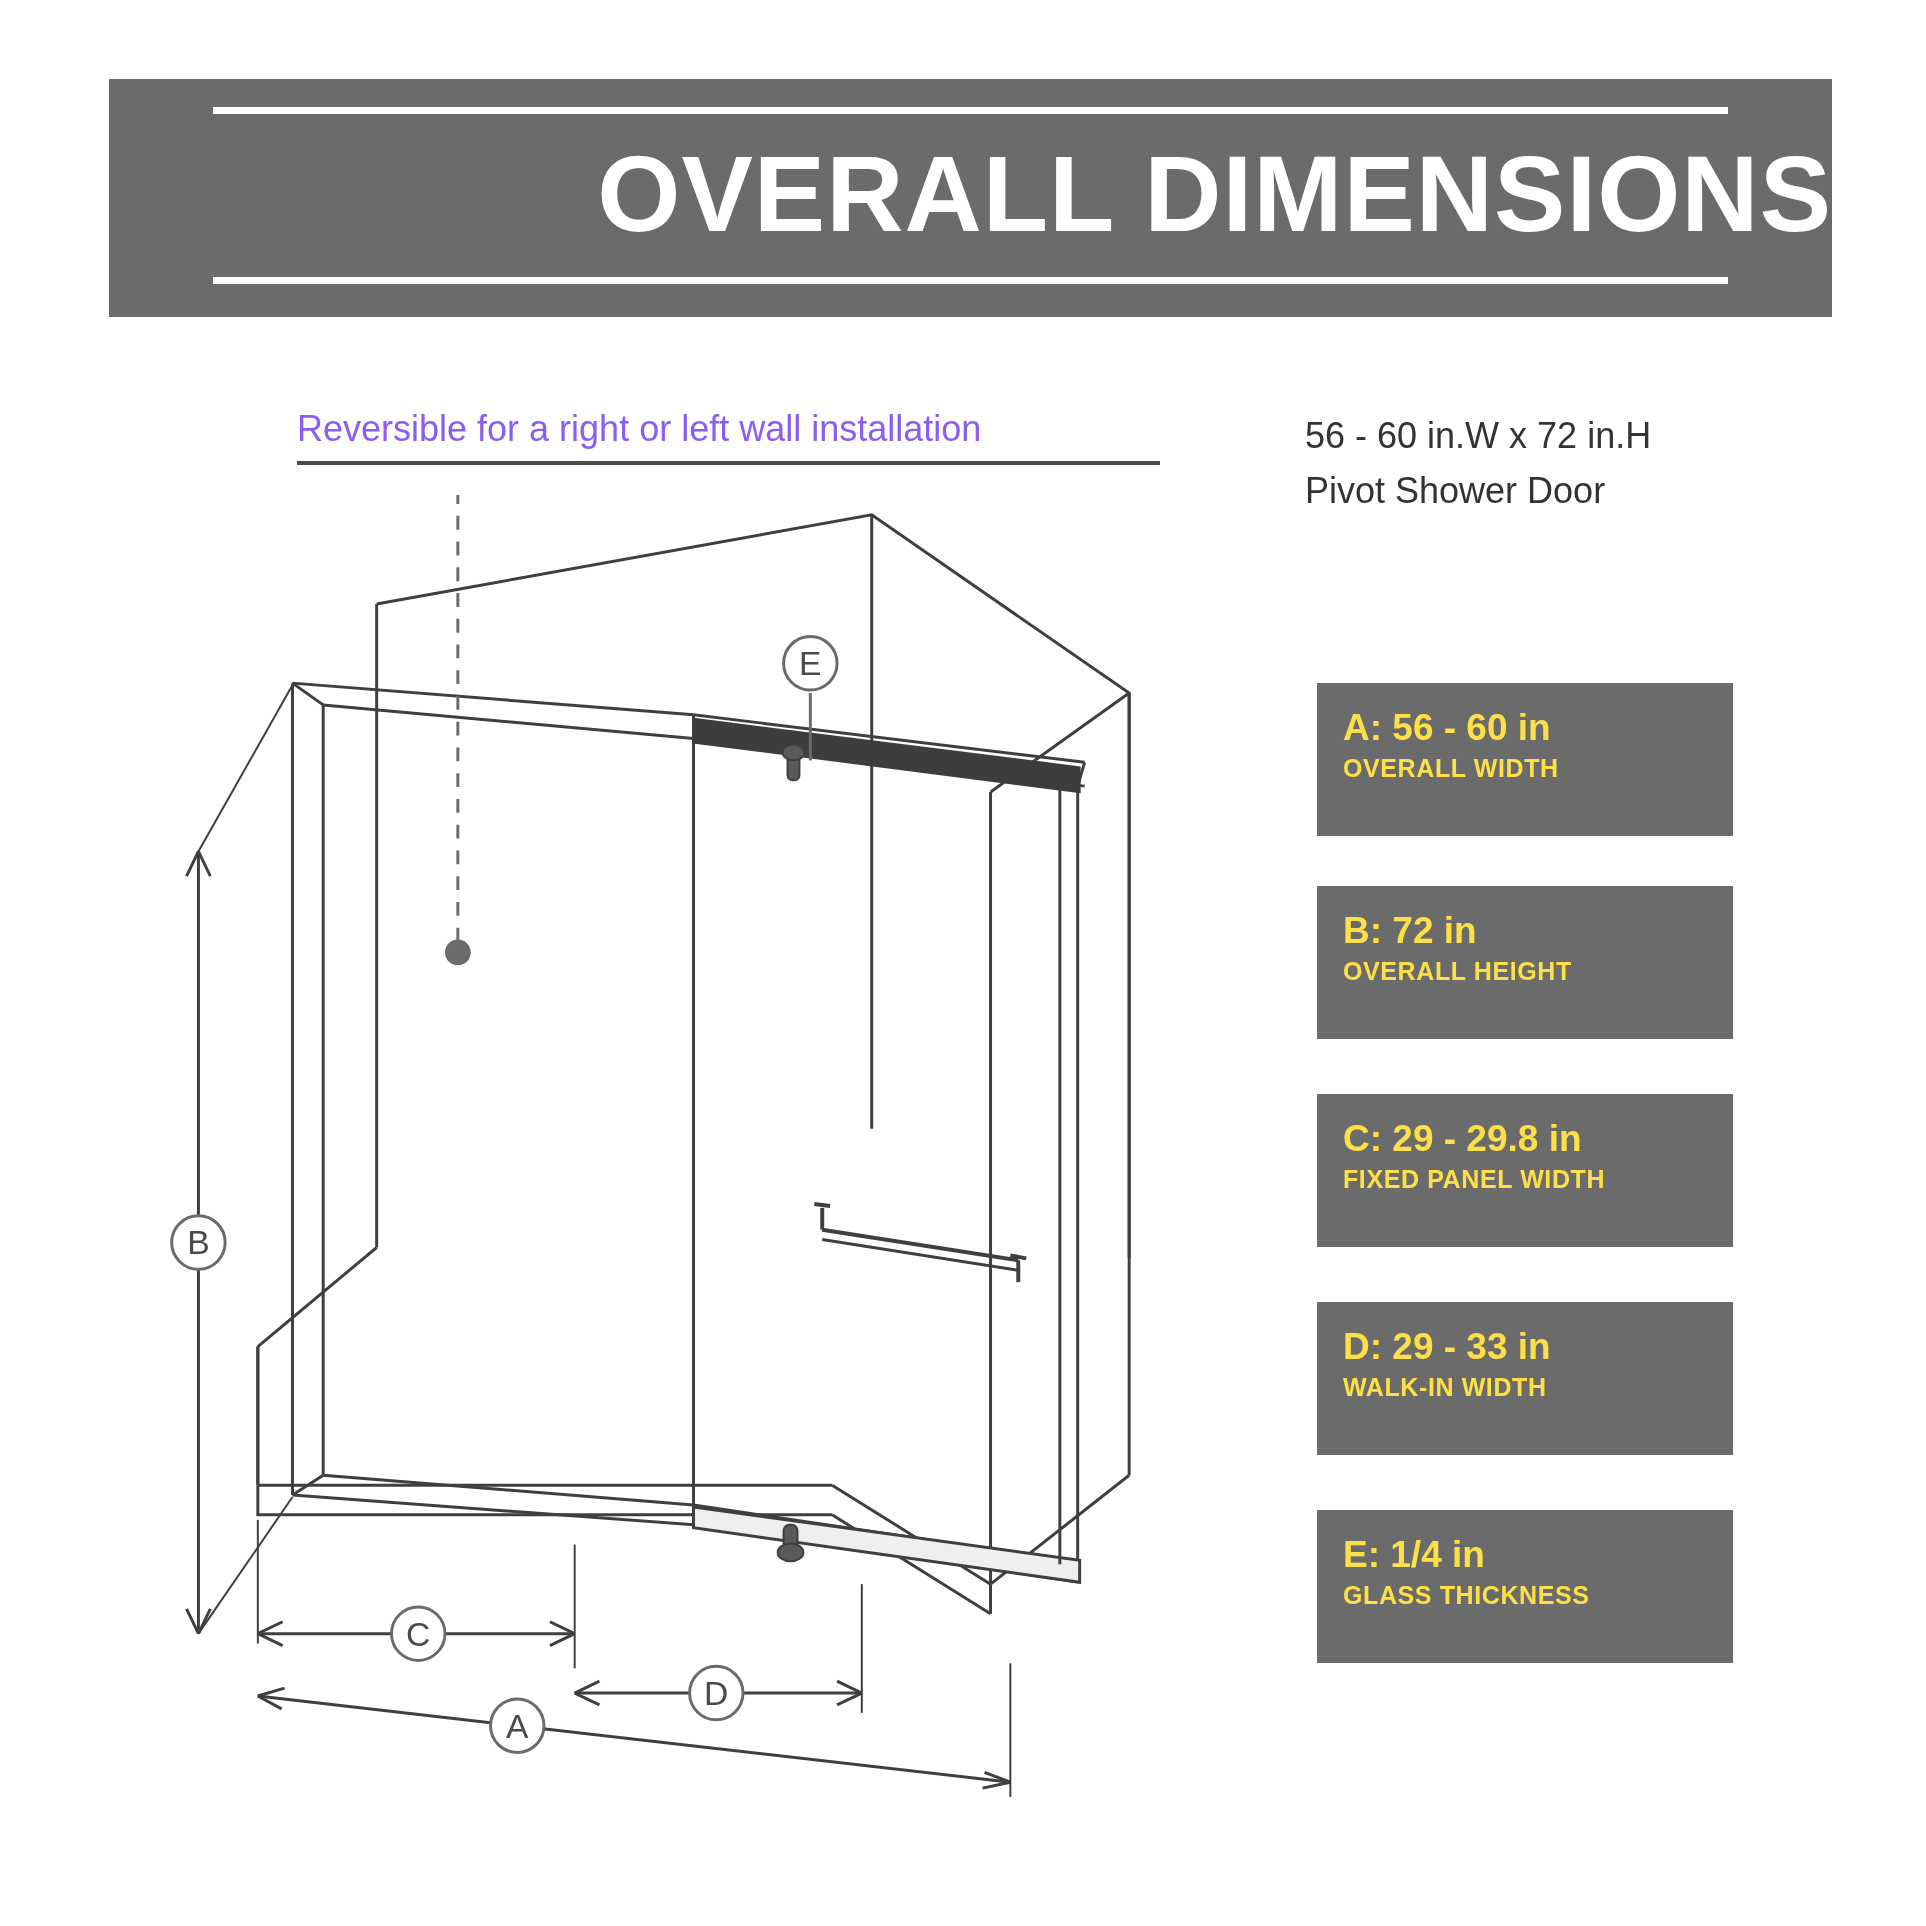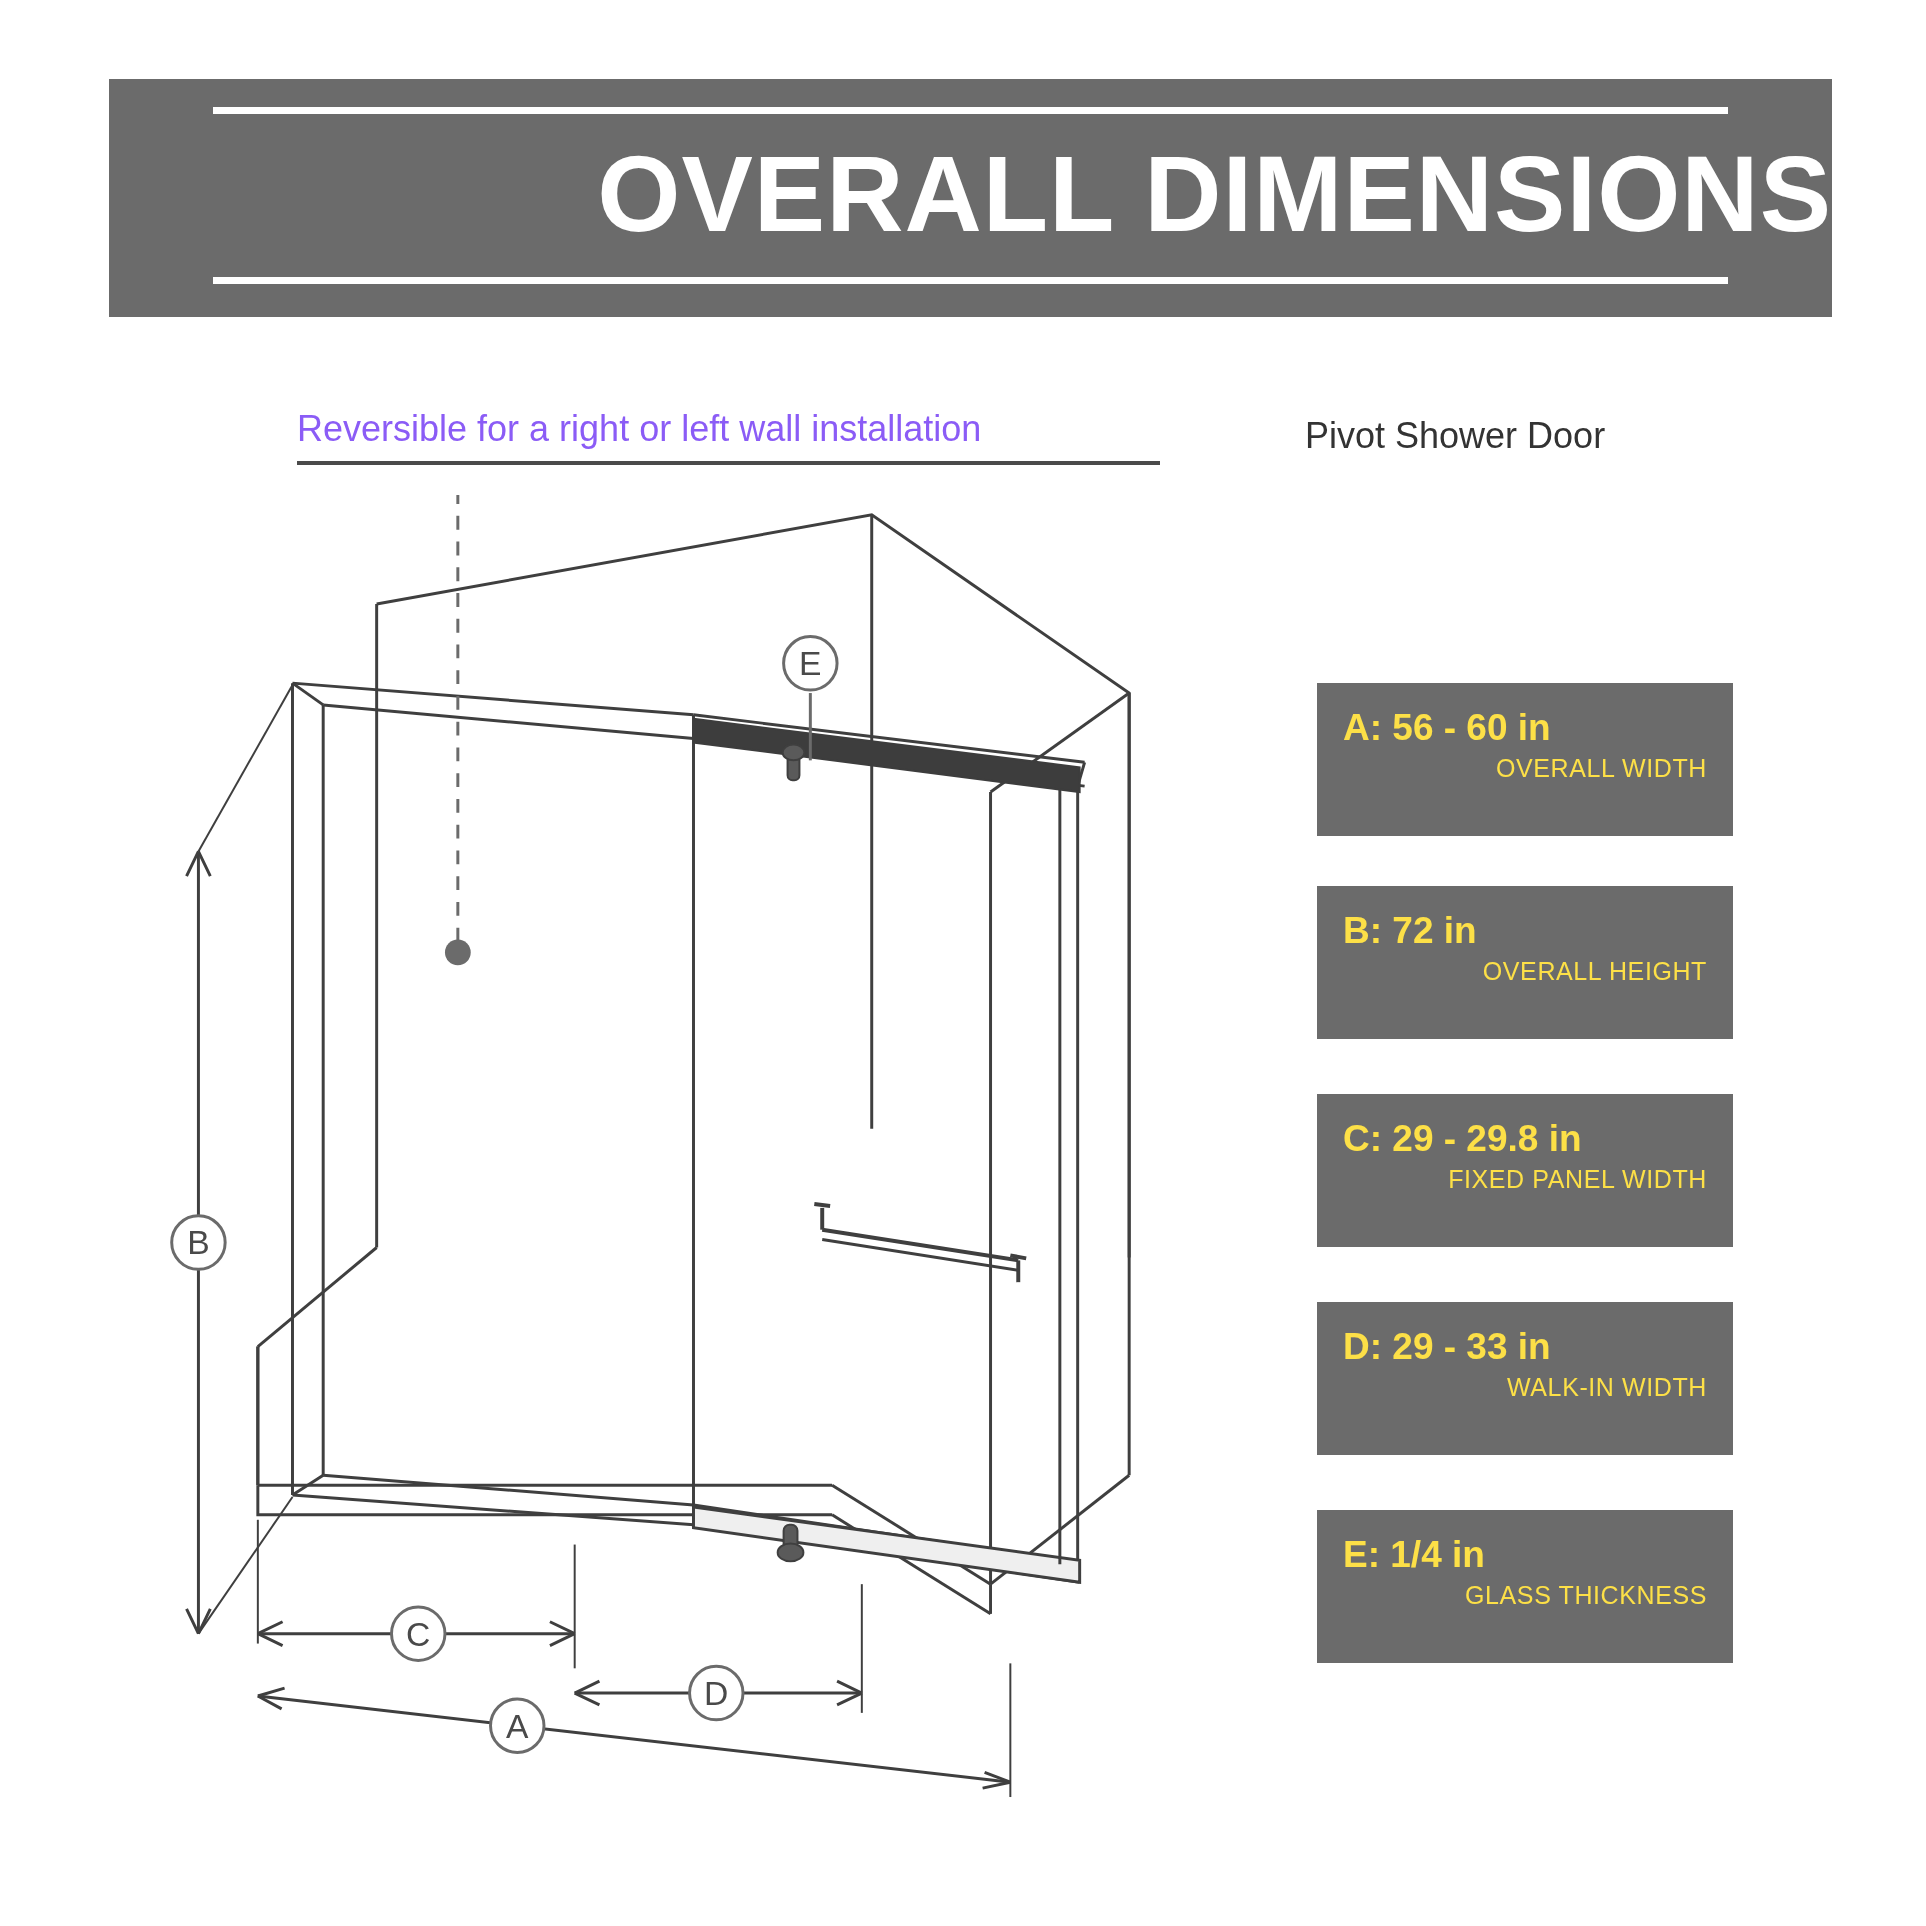--- a/index.html
+++ b/index.html
@@ -97,25 +97,24 @@
     padding: 22px 26px 16px 26px;
   }
   .legend-main {
     font-size: 37px;
     font-weight: bold;
     line-height: 46px;
     white-space: nowrap;
   }
   .legend-sub {
     font-size: 25px;
-    font-weight: normal;
+    font-weight: bold;
     letter-spacing: 0.6px;
     line-height: 34px;
     white-space: nowrap;
-    text-align: right;
   }
 
   #legend-a { top: 683px; height: 153px; }
   #legend-b { top: 886px; height: 153px; }
   #legend-c { top: 1094px; height: 153px; }
   #legend-d { top: 1302px; height: 153px; }
   #legend-e { top: 1510px; height: 153px; }
 
   
   #drawing {
@@ -139,20 +138,21 @@
 <div id="header-banner">
   <div id="header-rule-top"></div>
   <div id="header-title">OVERALL DIMENSIONS</div>
   <div id="header-rule-bottom"></div>
 </div>
 
 <div id="reversible-note">Reversible for a right or left wall installation</div>
 <div id="reversible-underline"></div>
 
 <div id="product-title">
+  <div>56 - 60 in.W x 72 in.H</div>
   <div>Pivot Shower Door</div>
 </div>
 
 <div class="legend-box" id="legend-a">
   <div class="legend-main">A: 56 - 60 in</div>
   <div class="legend-sub">OVERALL WIDTH</div>
 </div>
 <div class="legend-box" id="legend-b">
   <div class="legend-main">B: 72 in</div>
   <div class="legend-sub">OVERALL HEIGHT</div>

